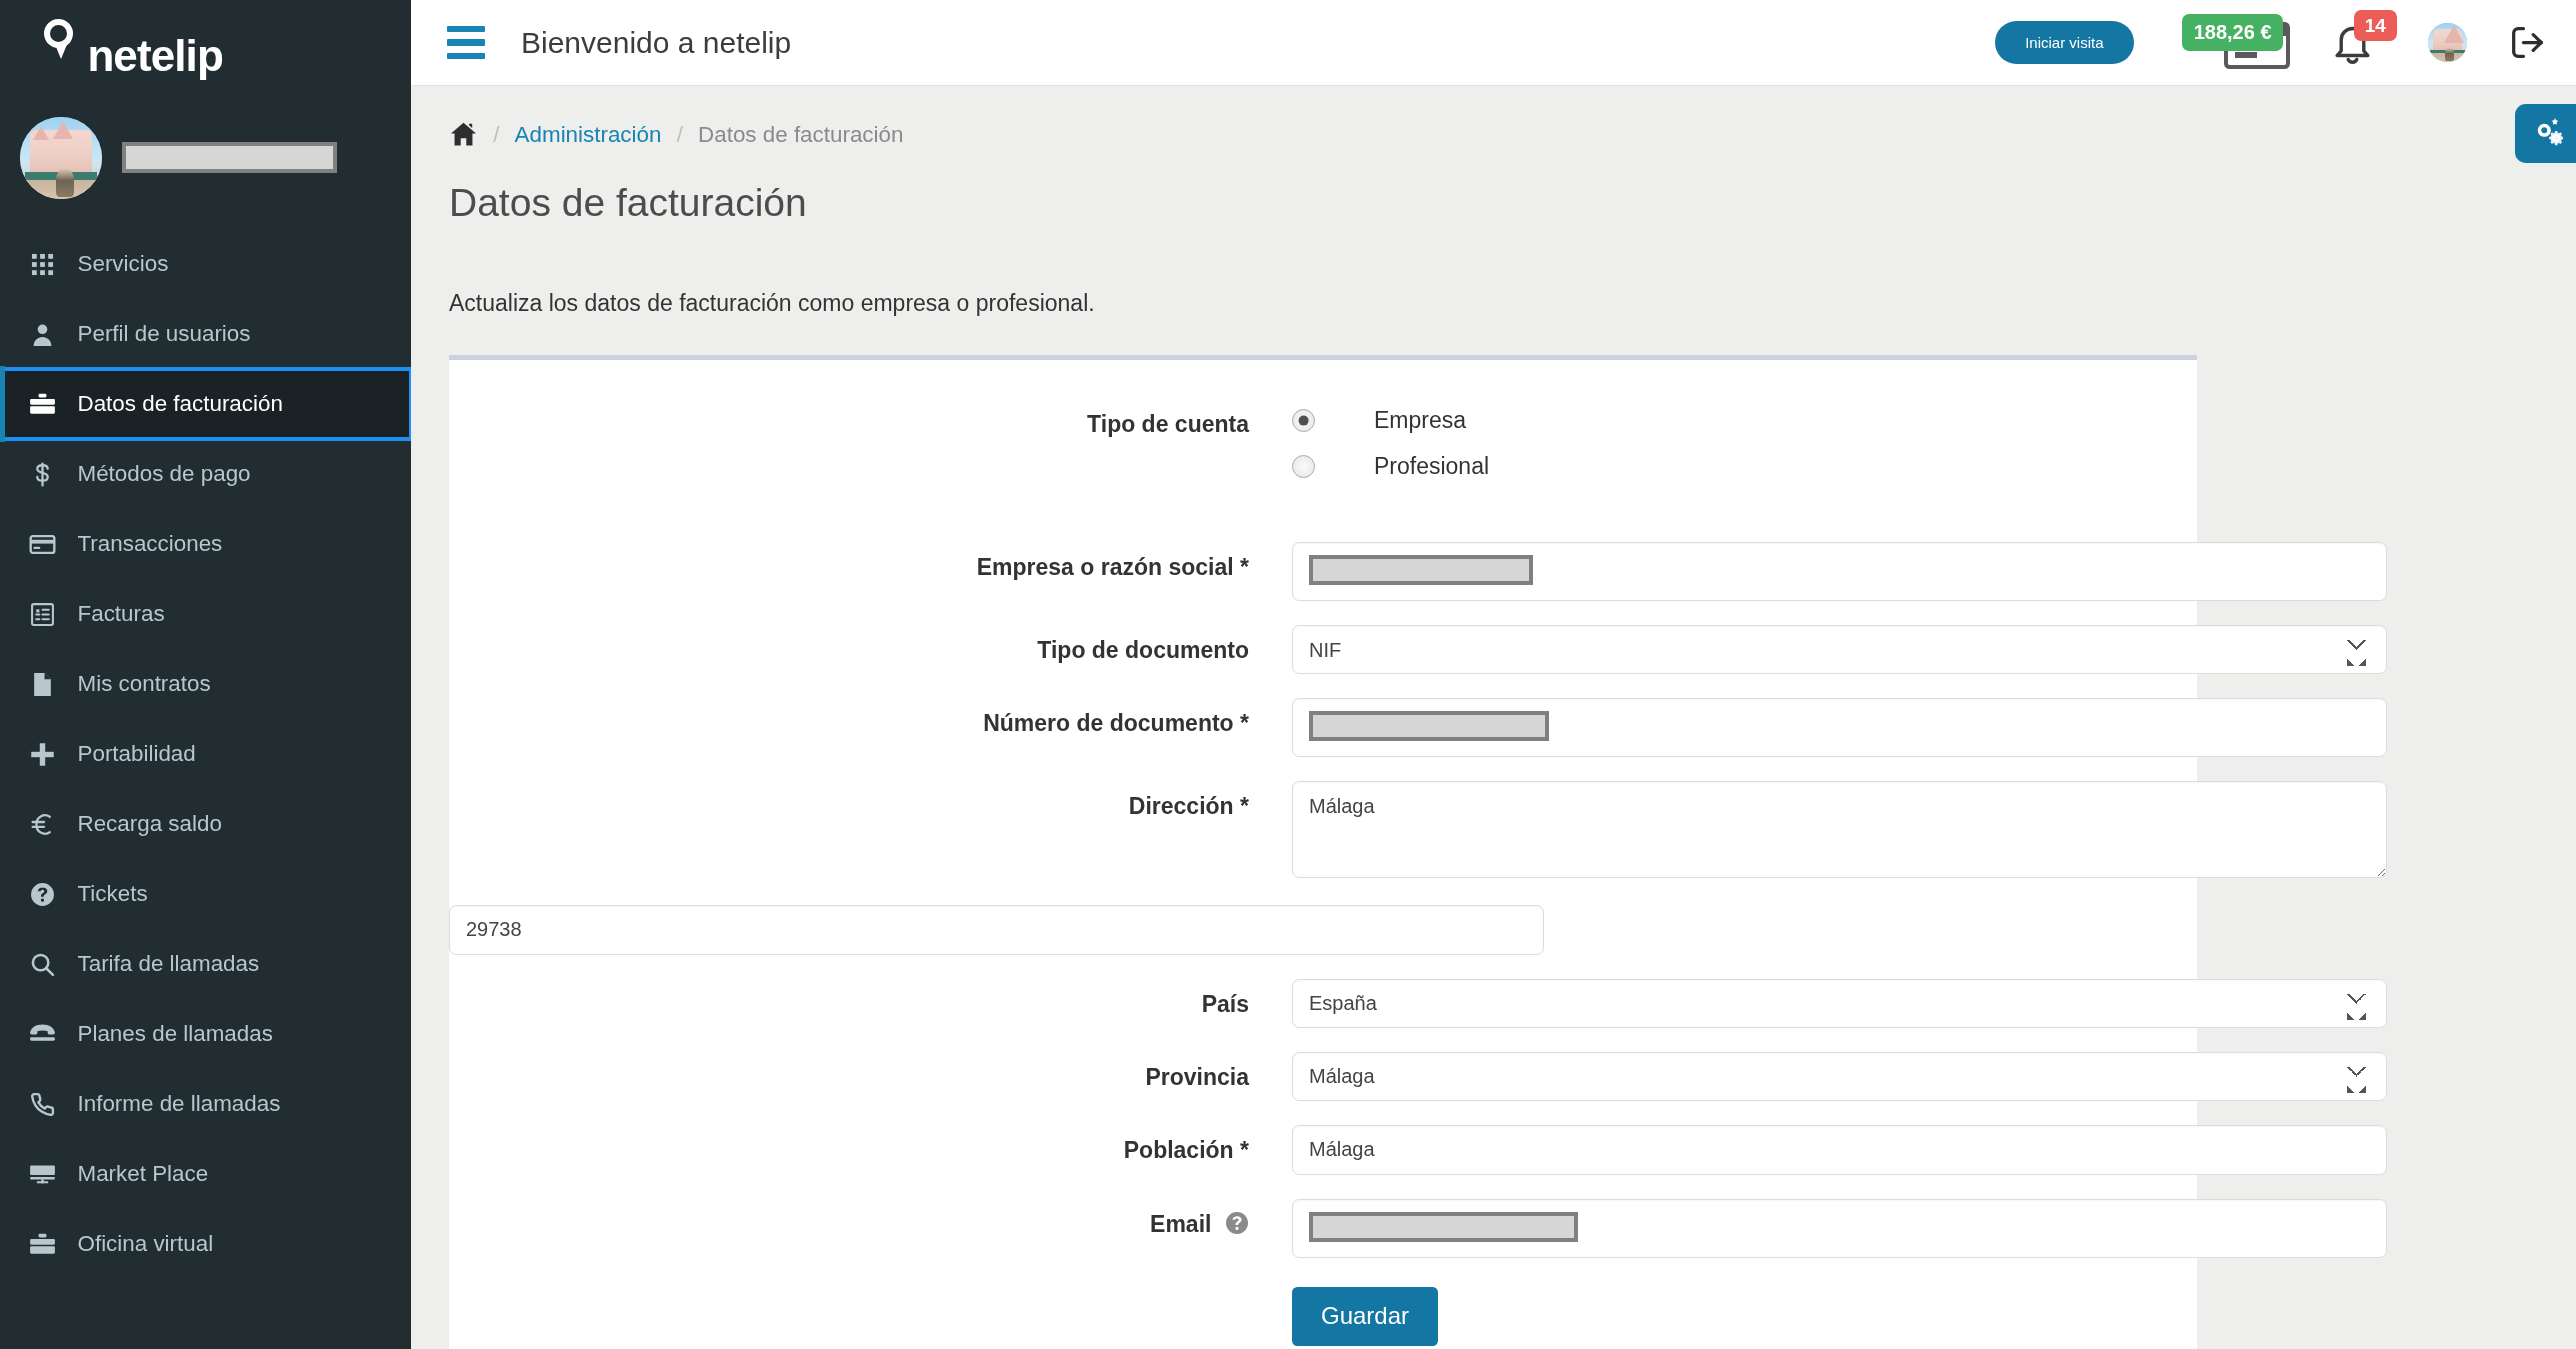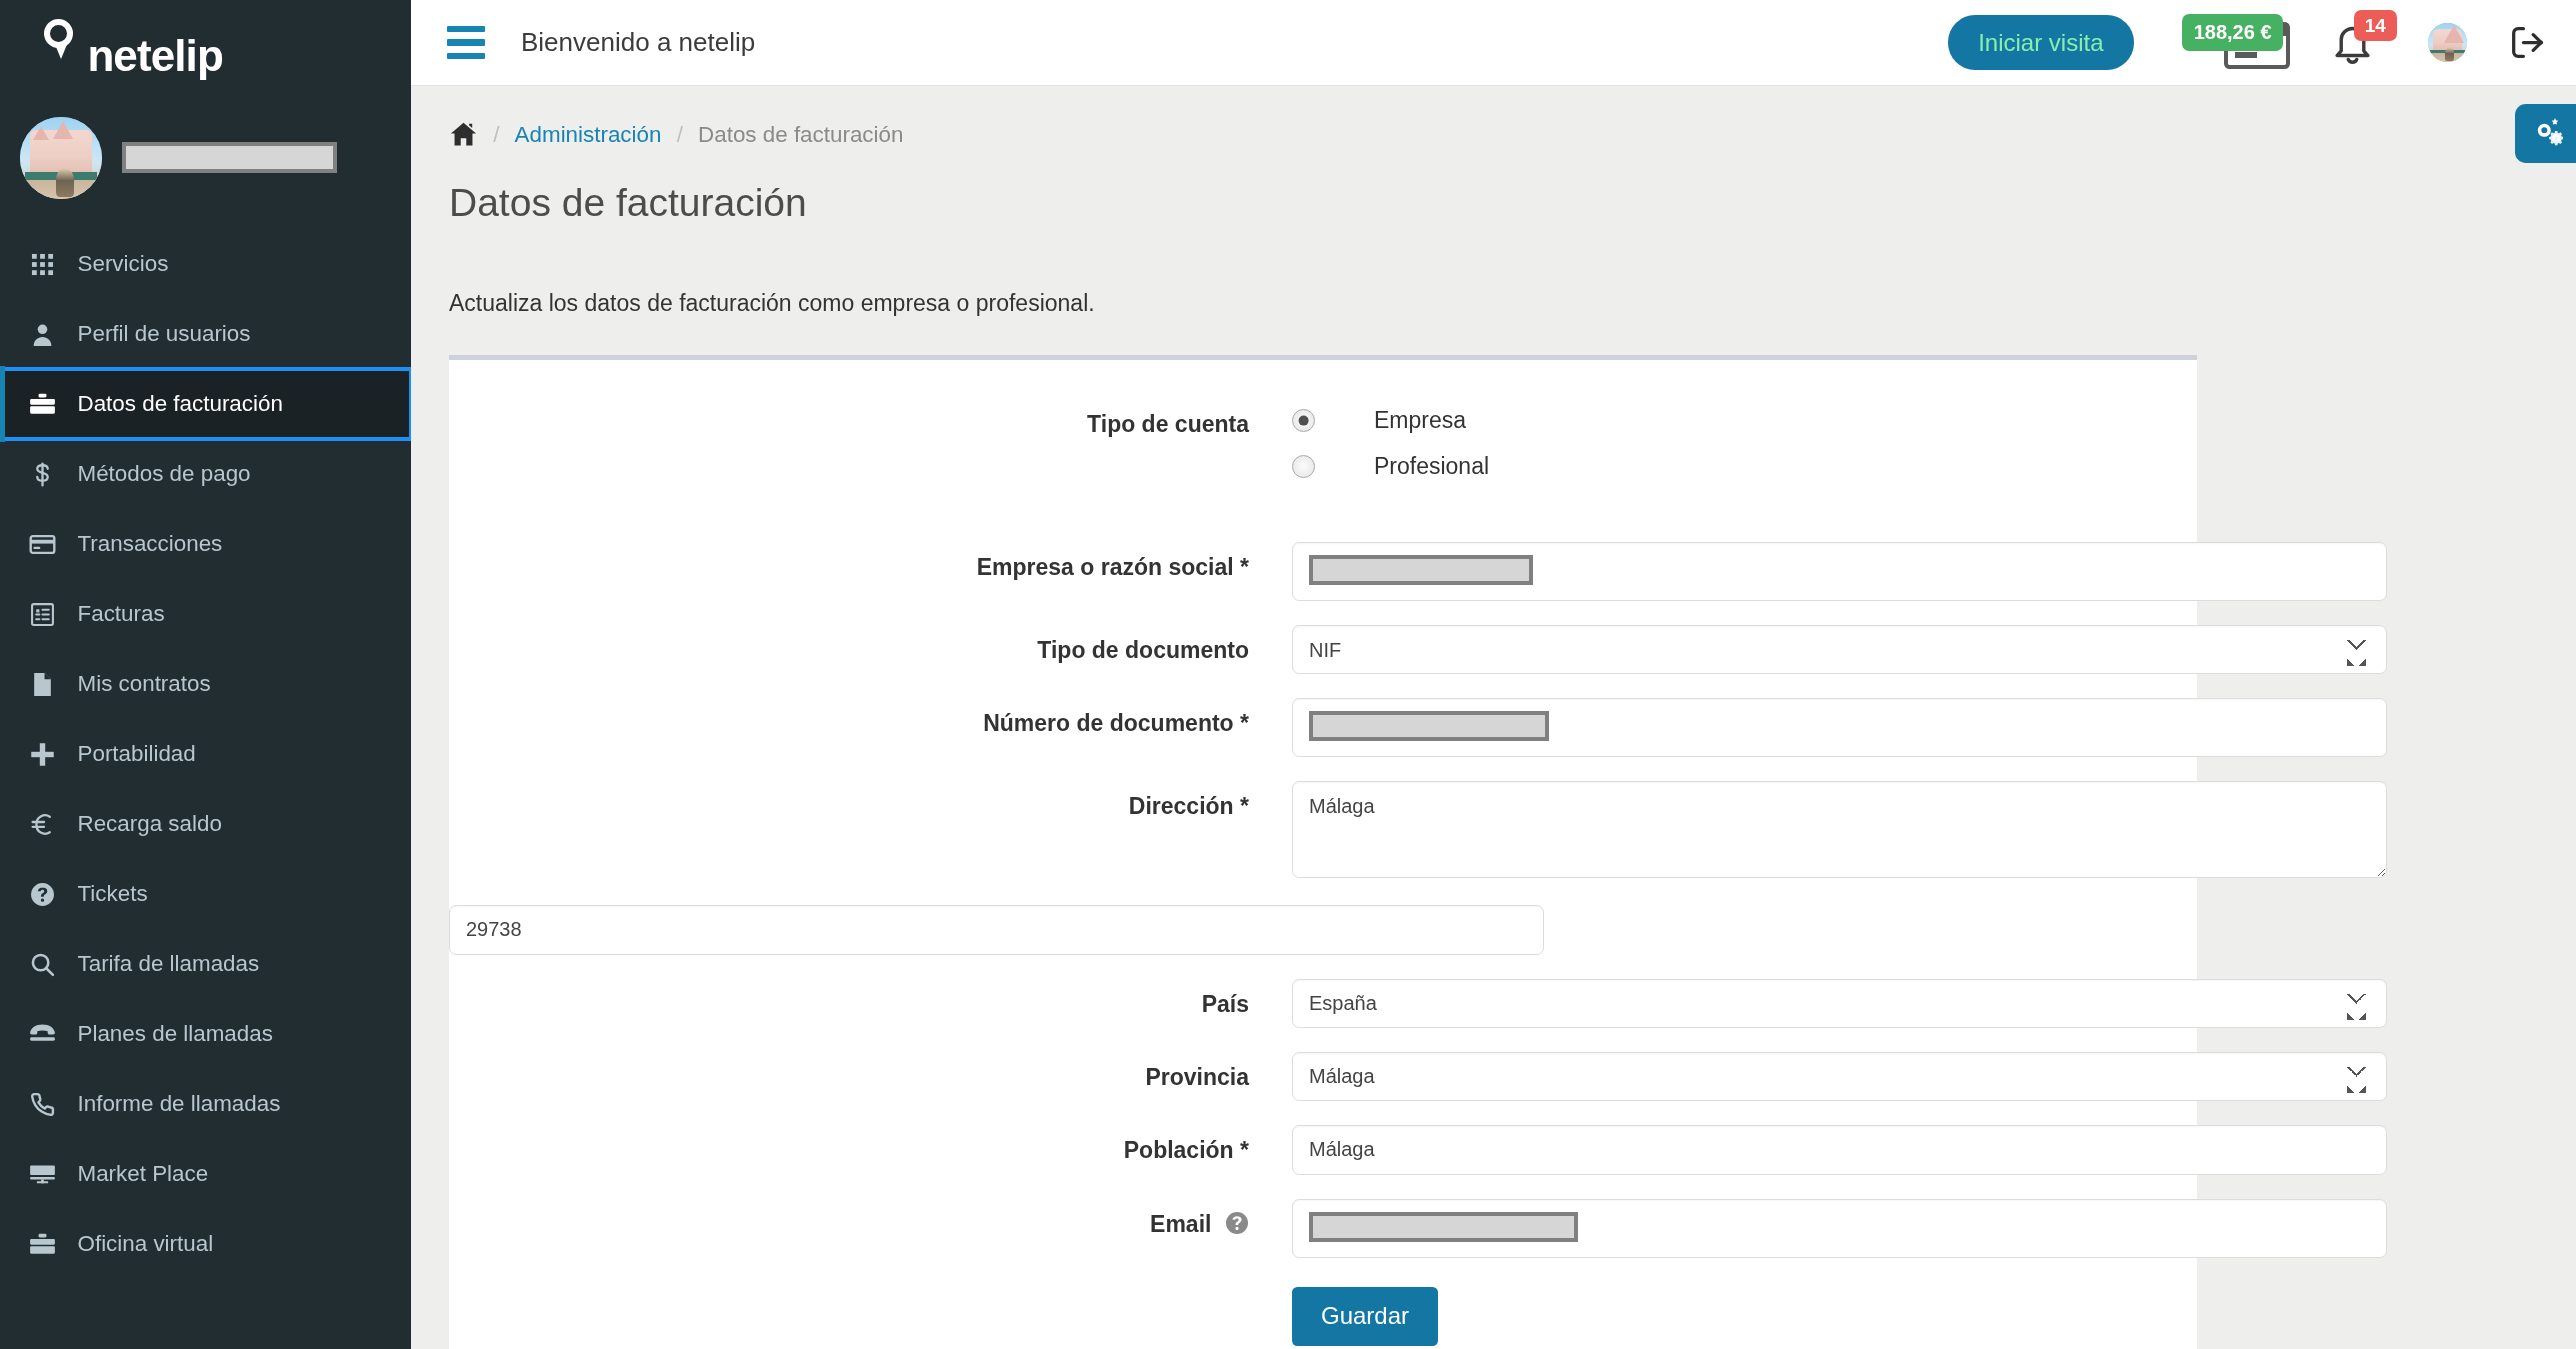--- a/index.html
+++ b/index.html
@@ -196,33 +196,33 @@
     cursor: pointer;
     margin-right: 36px;
   }
   .burger i {
     display: block;
     height: 6.3px;
     background: #1784b4;
     border-radius: 0.9px;
   }
   .topbar-title {
-    font-size: 26px;
+    font-size: 30px;
     color: #3c3c3c;
   }
   .topbar-right {
     margin-left: auto;
     display: flex;
     align-items: center;
     gap: 0;
   }
   .btn-visit {
     background: #1477a3;
-    color: #86efac;
-    font-size: 24px;
+    color: #ffffff;
+    font-size: 15px;
     padding: 13.4px 30.5px;
     border: none;
     border-radius: 27px;
     cursor: pointer;
     margin-right: 48px;
     font-family: inherit;
   }
   .balance-wrap {
     position: relative;
     width: 108px; height: 57px;

